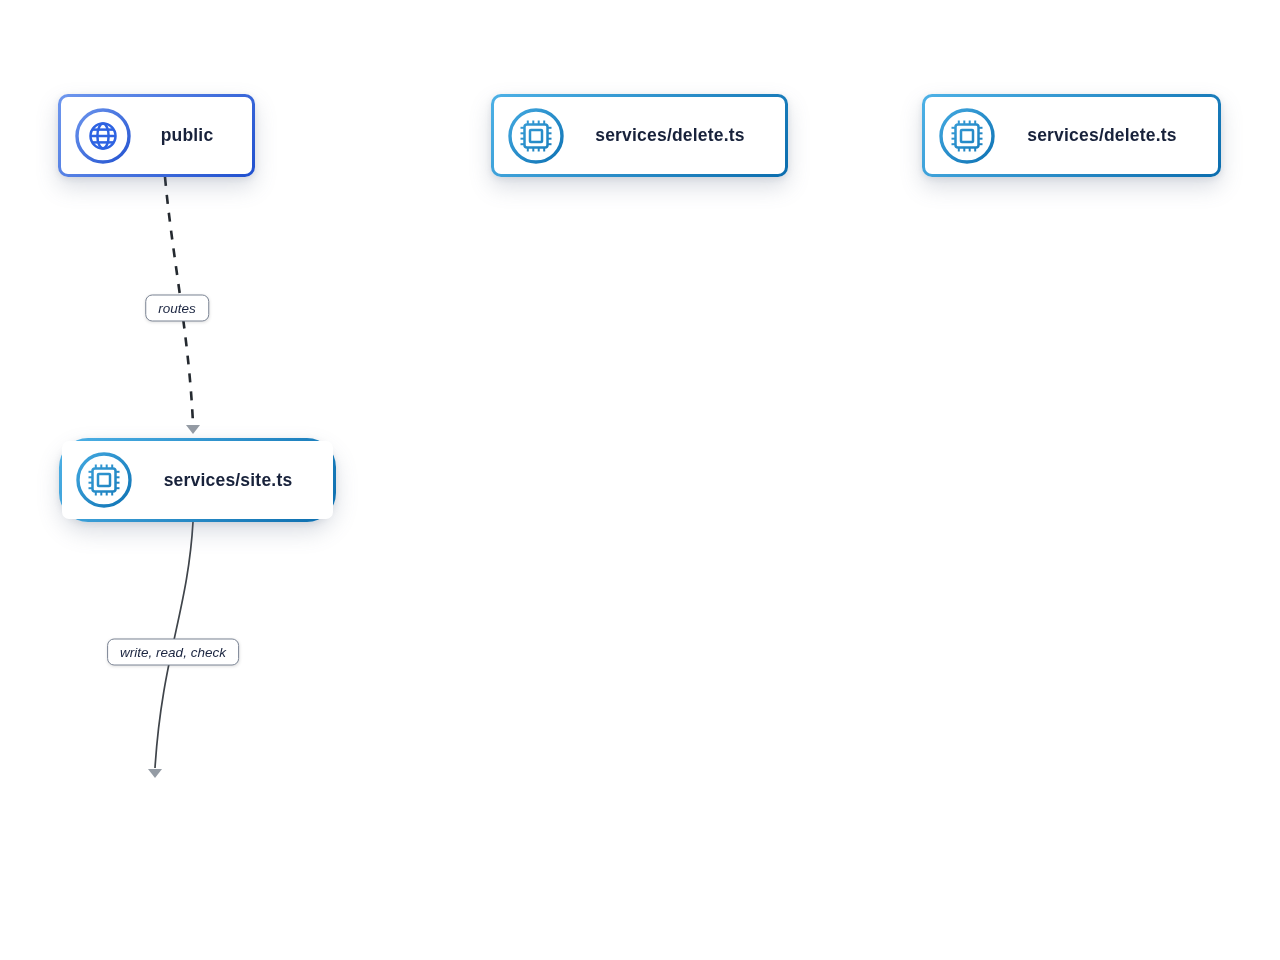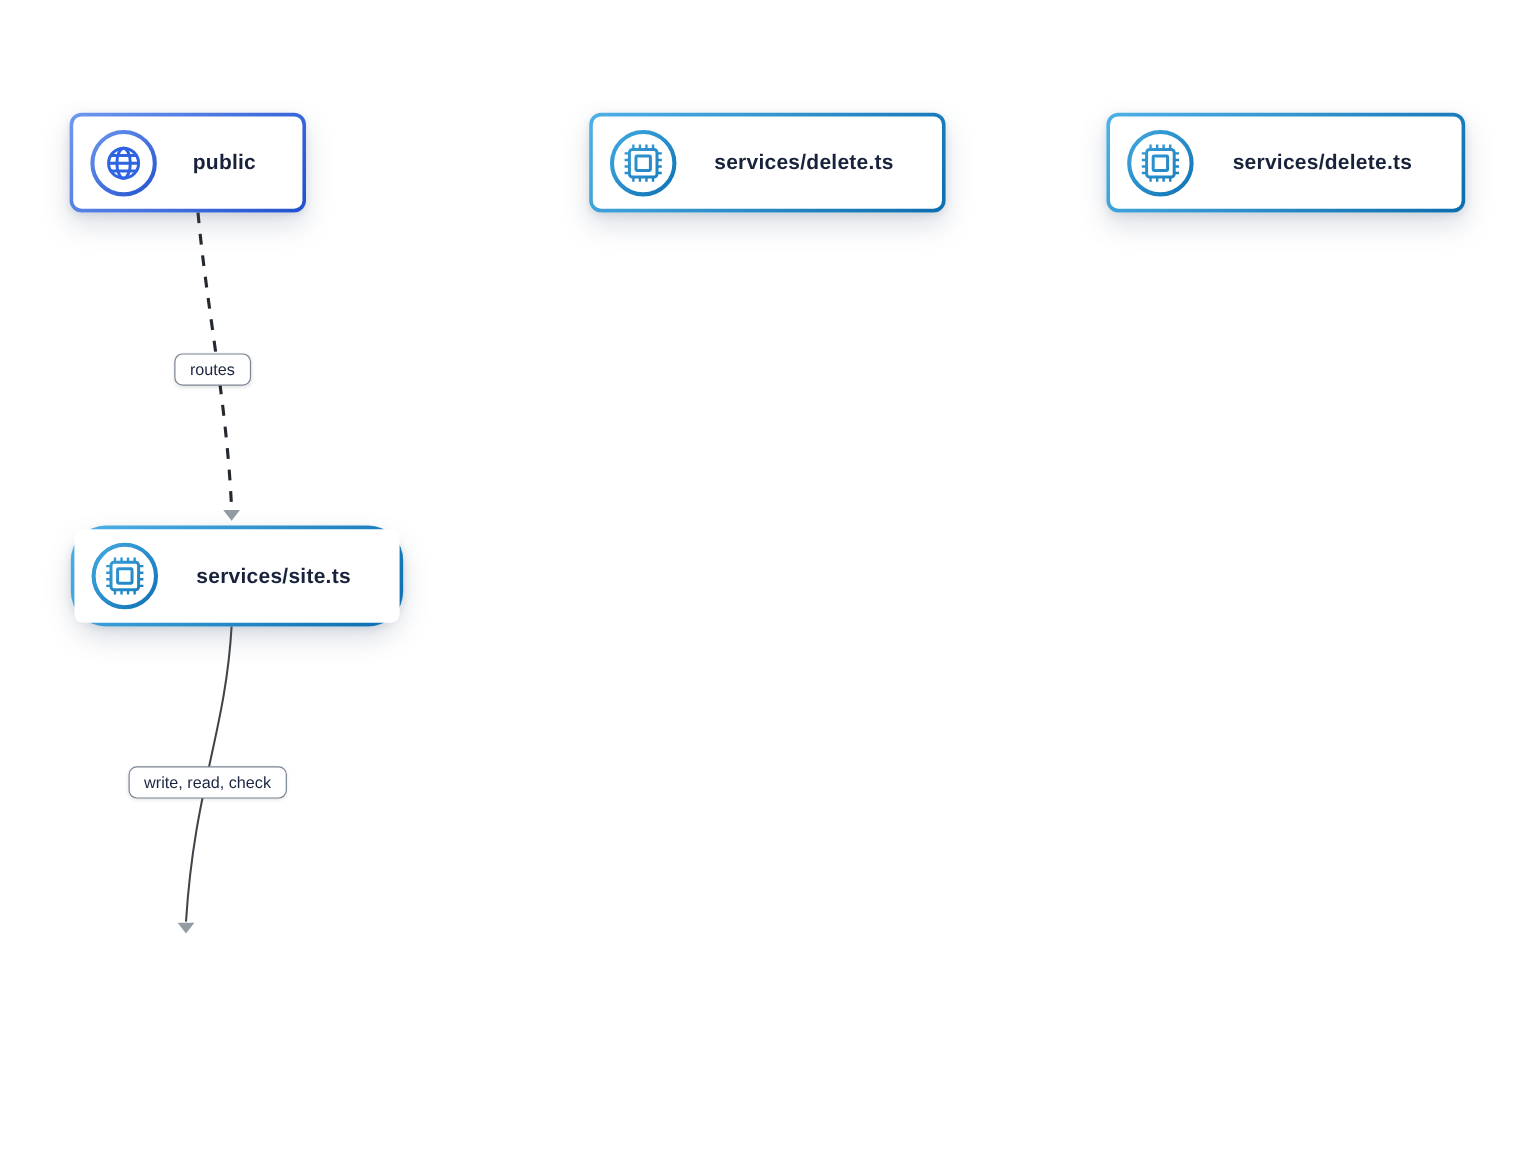--- a/index.html
+++ b/index.html
@@ -66,20 +66,21 @@
     position: absolute;
     transform: translate(-50%, -50%);
     background: #ffffff;
     border: 1.3px solid #7b8494;
     border-radius: 7px;
     padding: 5px 12px;
     font-size: 13.5px;
     color: #1b2540;
     white-space: nowrap;
     box-shadow: 0 1px 3px rgba(0,0,0,0.10);
+    font-style: italic;
   }
 </style>
 </head>
 <body>
 
 <div id="canvas">
 
   <svg width="0" height="0" style="position:absolute">
     <defs>
       <linearGradient id="gradBlue1" gradientUnits="userSpaceOnUse" x1="-29" y1="-29" x2="29" y2="29">

